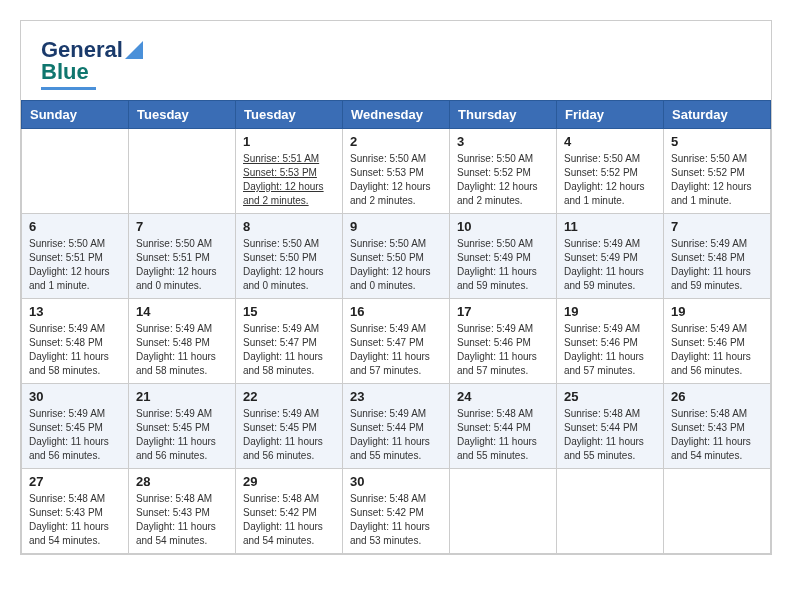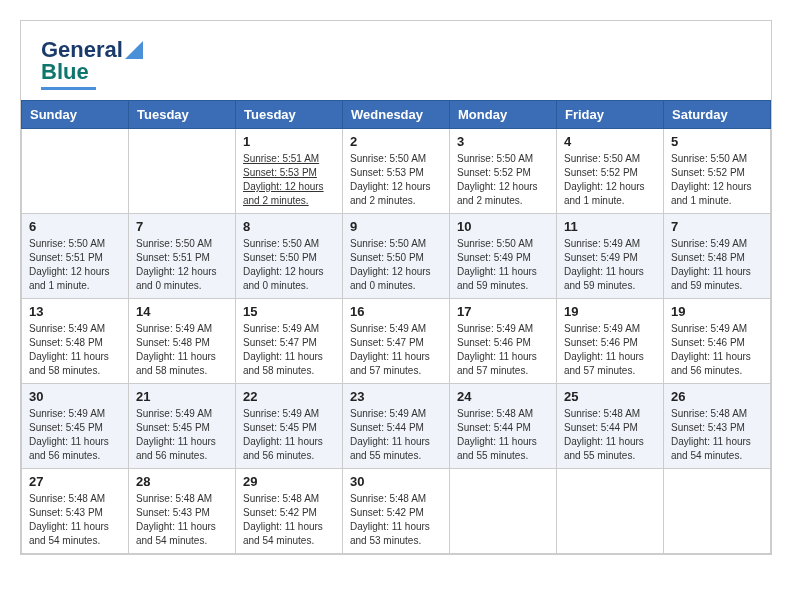--- a/index.html
+++ b/index.html
@@ -102,21 +102,21 @@
     </div>
   </div>
 
   <table class="calendar">
     <thead>
       <tr>
       <th>Sunday</th>
           <th>Tuesday</th>
           <th>Tuesday</th>
           <th>Wednesday</th>
-          <th>Monday</th>
+          <th>Thursday</th>
           <th>Friday</th>
           <th>Saturday</th>
         </tr>
     </thead>
     <tbody id="calendar-body">
     <tr class="row-white">
           <td class="empty-cell"></td>
           <td class="empty-cell"></td>
           <td>
             <div class="day-number">1</div>

